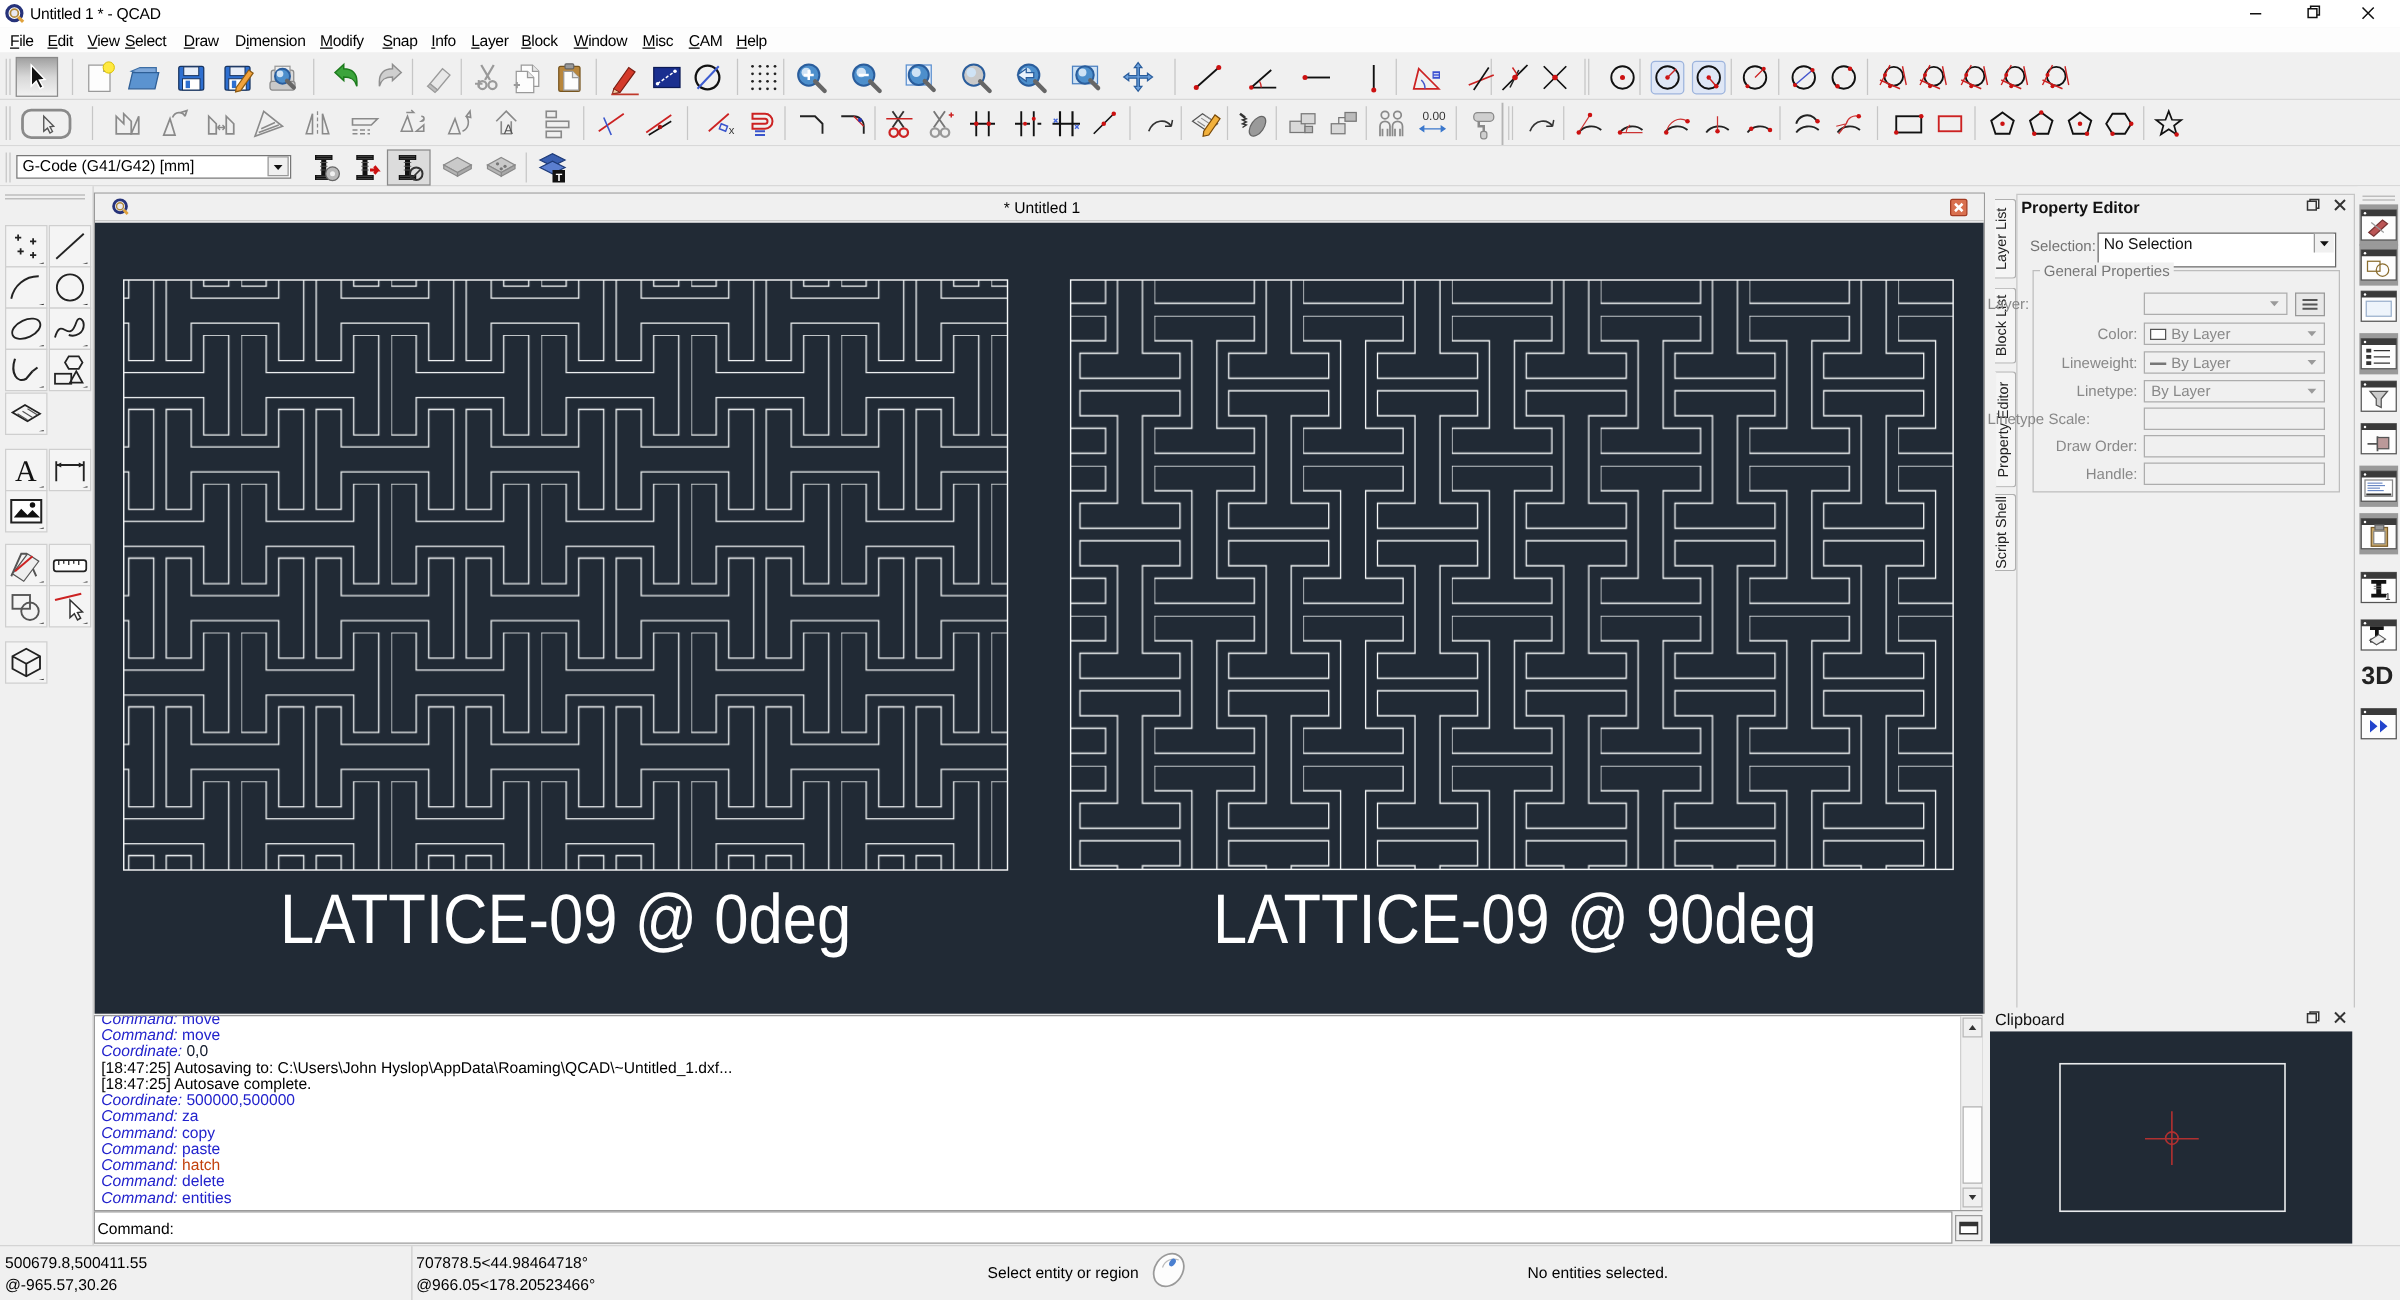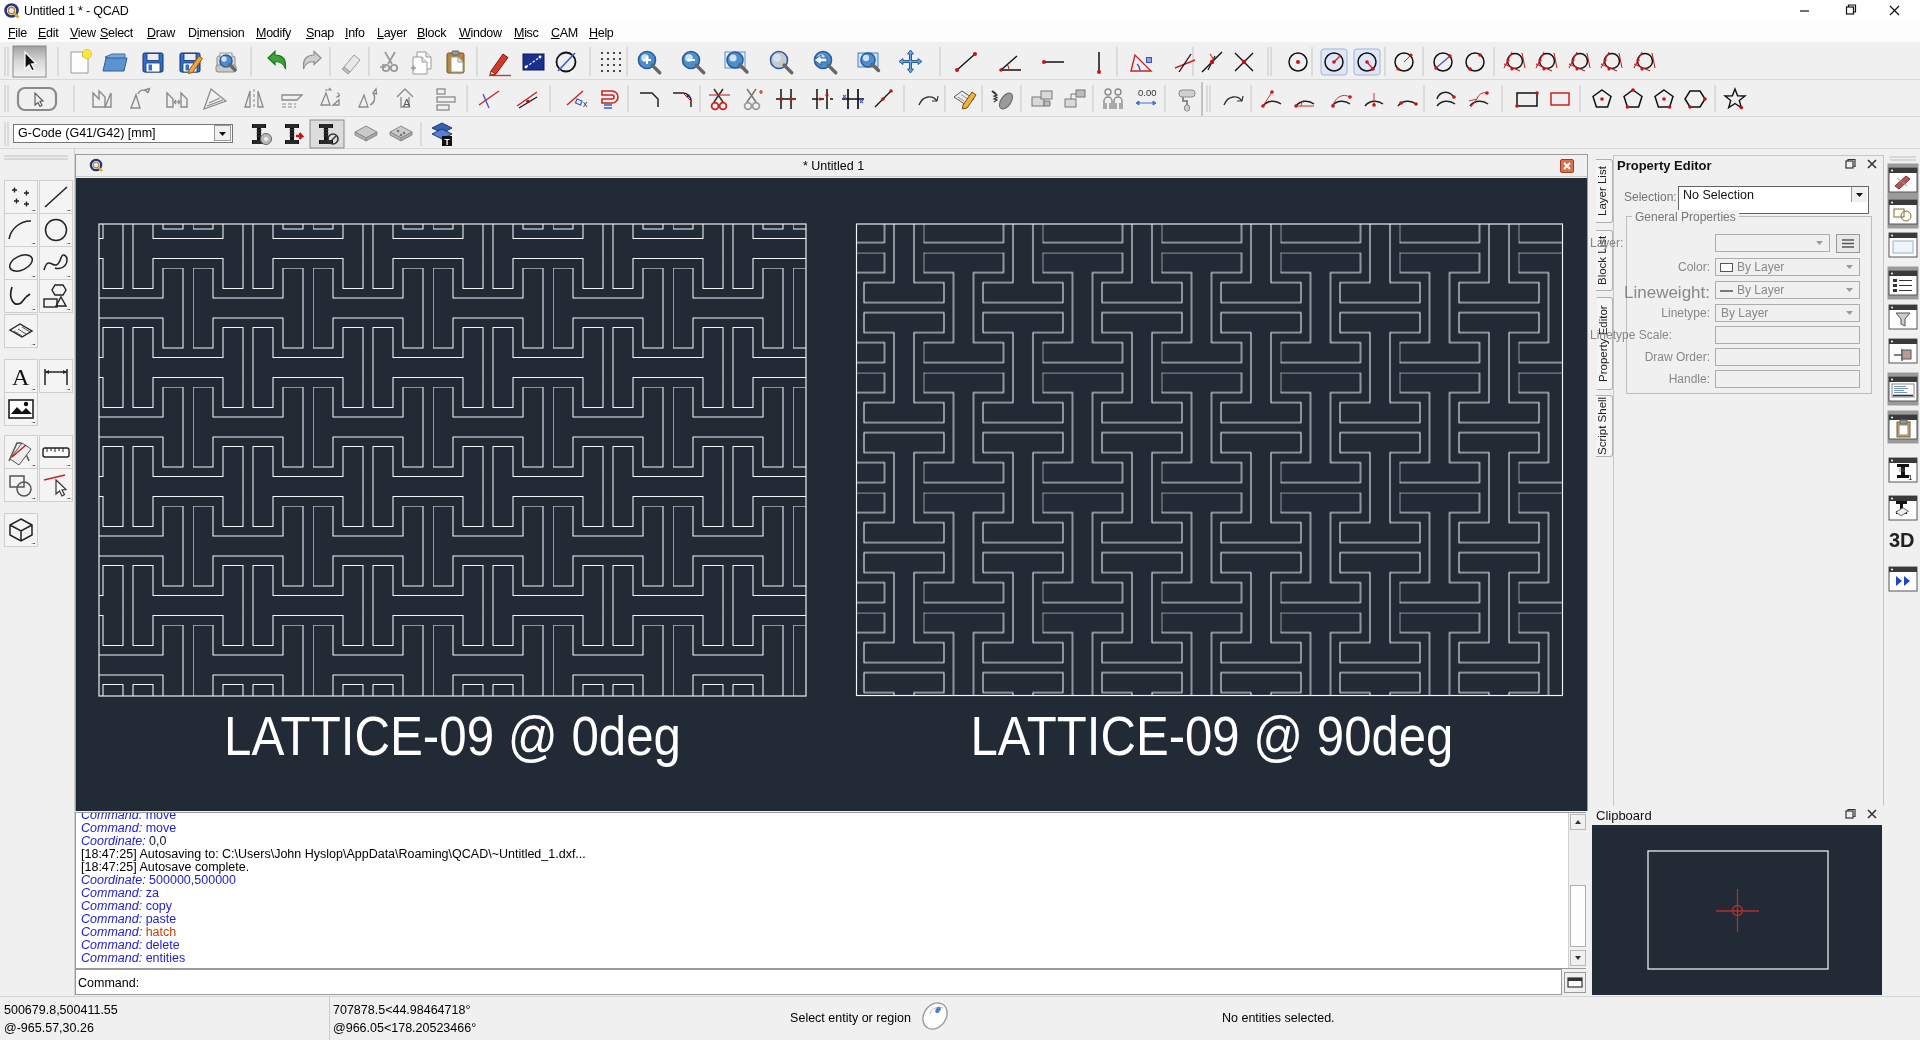--- a/index.html
+++ b/index.html
@@ -746,21 +746,21 @@
 <div class="abs" style="left:1678px;top:186px;width:191px;height:28px;background:#fff;border:1px solid #666;font-size:12.5px;color:#111">
     <span style="position:absolute;left:4px;top:1px">No Selection</span>
     <span class="abs" style="right:1px;top:0px;width:16px;height:15px;border-left:1px solid #999;background:#f0f0f0"><svg width="15" height="15" viewBox="0 0 15 15">
         <path d="M4 6 l3.5 4 3.5 -4 z" fill="#111"></path>
       </svg></span>
   </div>
 <div class="abs" style="left:1626px;top:216px;width:246px;height:178px;border:1px solid #bdbdbd;"></div>
 <span class="abs" style="left:1632px;top:210px;background:#f0f0f0;padding:0 3px;font-size:12px;color:#777">General Properties</span>
 <span class="abs" style="left:1590px;top:236px;width:120px;font-size:12px;color:#888">Layer:</span>
 <span class="abs" style="left:1590px;top:260px;width:120px;text-align:right;font-size:12px;color:#888">Color:</span>
-<span class="abs" style="left:1590px;top:283px;width:120px;text-align:right;font-size:17px;color:#888">Lineweight:</span>
+<span class="abs" style="left:1590px;top:283px;width:120px;text-align:right;font-size:12px;color:#888">Lineweight:</span>
 <span class="abs" style="left:1590px;top:306px;width:120px;text-align:right;font-size:12px;color:#888">Linetype:</span>
 <span class="abs" style="left:1590px;top:328px;width:120px;text-align:left;font-size:12px;color:#888">Linetype Scale:</span>
 <span class="abs" style="left:1590px;top:350px;width:120px;text-align:right;font-size:12px;color:#888">Draw Order:</span>
 <span class="abs" style="left:1590px;top:372px;width:120px;text-align:right;font-size:12px;color:#888">Handle:</span>
 <div class="abs" style="left:1715px;top:234px;width:115px;height:18px;background:#f0f0f0;border:1px solid #adadad;font-size:12px;color:#888">
     <span class="abs" style="right:1px;top:0;width:16px;height:15px;"><svg width="15" height="15" viewBox="0 0 15 15">
         <path d="M4 6 l3.5 4 3.5 -4 z" fill="#9a9a9a"></path>
       </svg></span>
   </div>
 <div class="abs" style="left:1836px;top:234px;width:24px;height:19px;background:#e8e8e8;border:1px solid #999"><svg width="22" height="17" viewBox="0 0 22 17">

